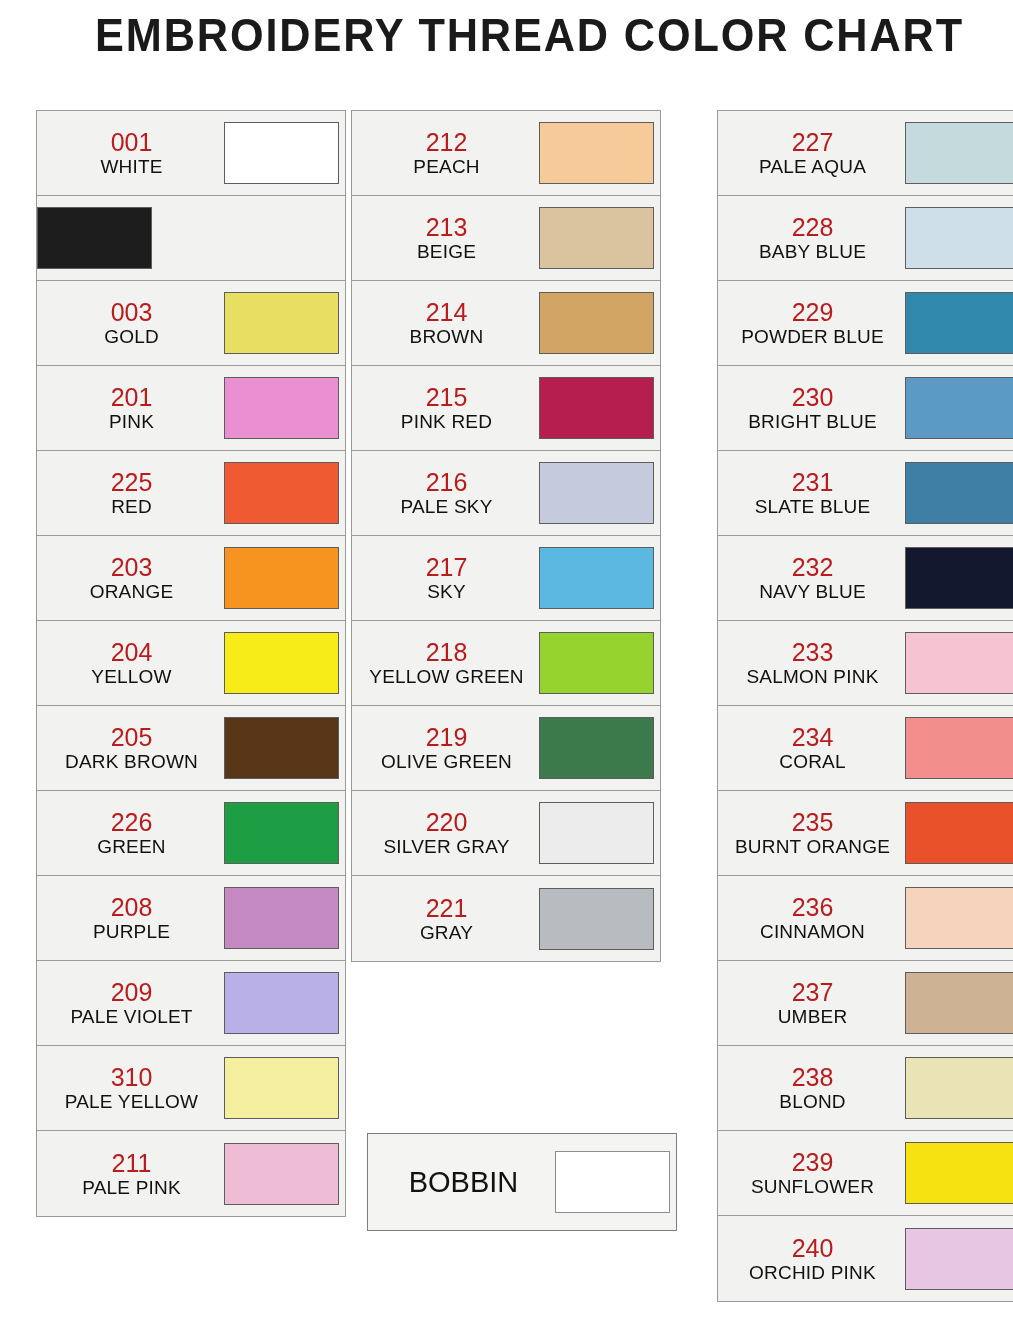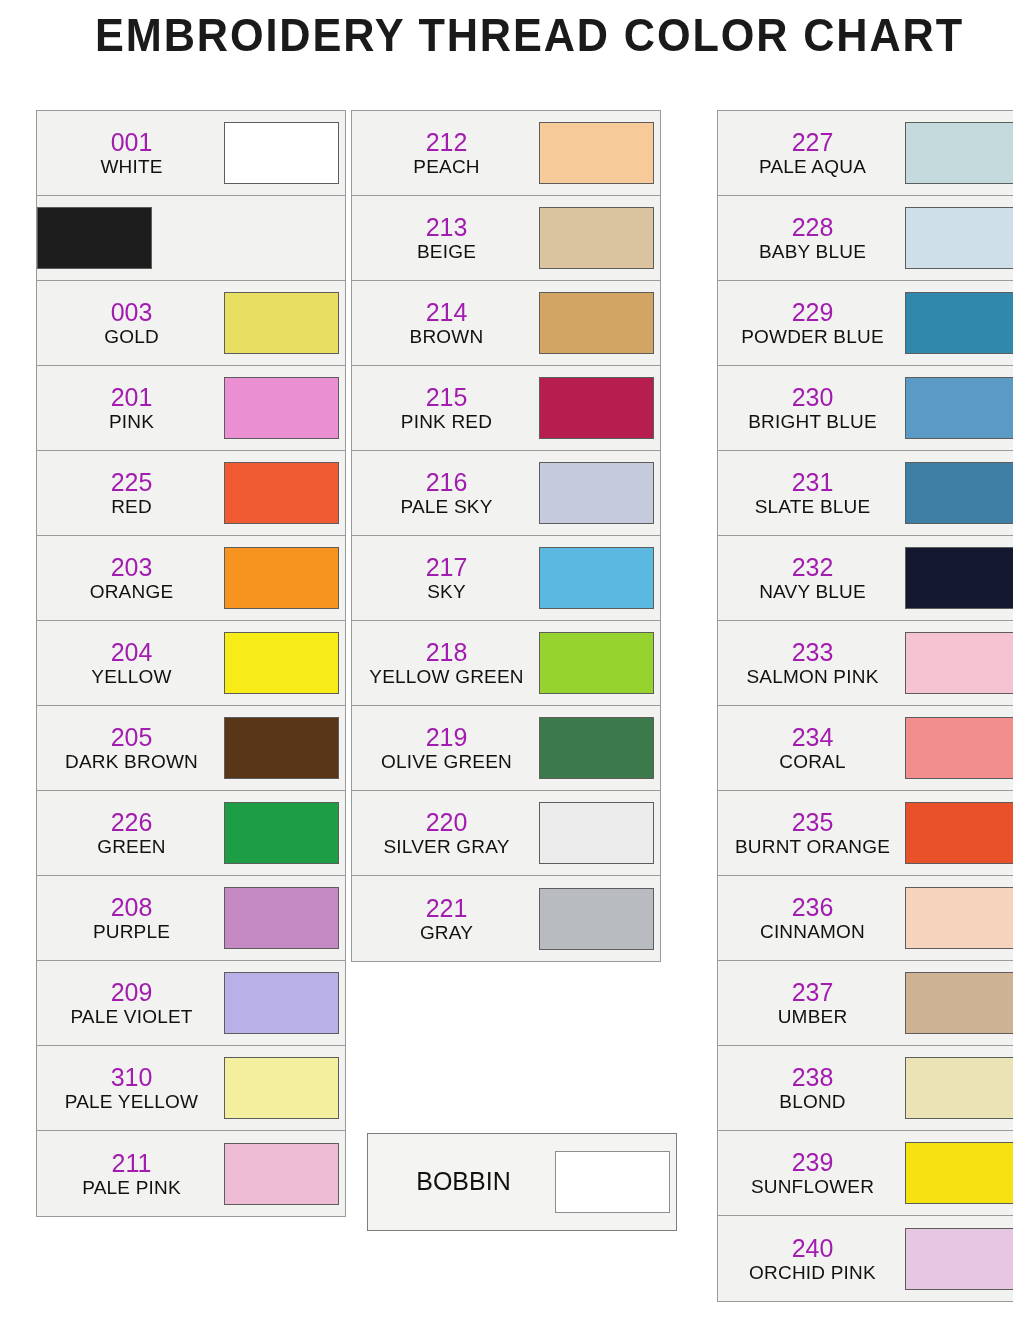--- a/index.html
+++ b/index.html
@@ -73,21 +73,21 @@
     flex: 1 1 auto;
     text-align: center;
     line-height: 1.12;
     padding-left: 4px;
     padding-right: 2px;
   }
 
   .row-code {
     display: block;
     font-size: 25px;
-    color: #a21caf;
+    color: #b91c1c;
     font-family: "Liberation Sans", sans-serif;
     letter-spacing: 0px;
   }
 
   .row-name {
     display: block;
     font-size: 19px;
     color: #111111;
     font-family: "Liberation Sans", sans-serif;
     letter-spacing: 0.2px;
@@ -110,21 +110,21 @@
     width: 310px;
     height: 98px;
     border: 1px solid #7d7d7d;
     background: #f4f4f2;
     display: flex;
     align-items: center;
   }
   .bobbin-label {
     flex: 1 1 auto;
     text-align: center;
-    font-size: 25px;
+    font-size: 29px;
     line-height: 1.25;
     color: #111111;
     font-family: "Liberation Sans", sans-serif;
     padding-left: 4px;
   }
   .bobbin-label span { display: block; white-space: nowrap; }
   .bobbin-swatch {
     flex: 0 0 auto;
     width: 115px;
     height: 62px;

